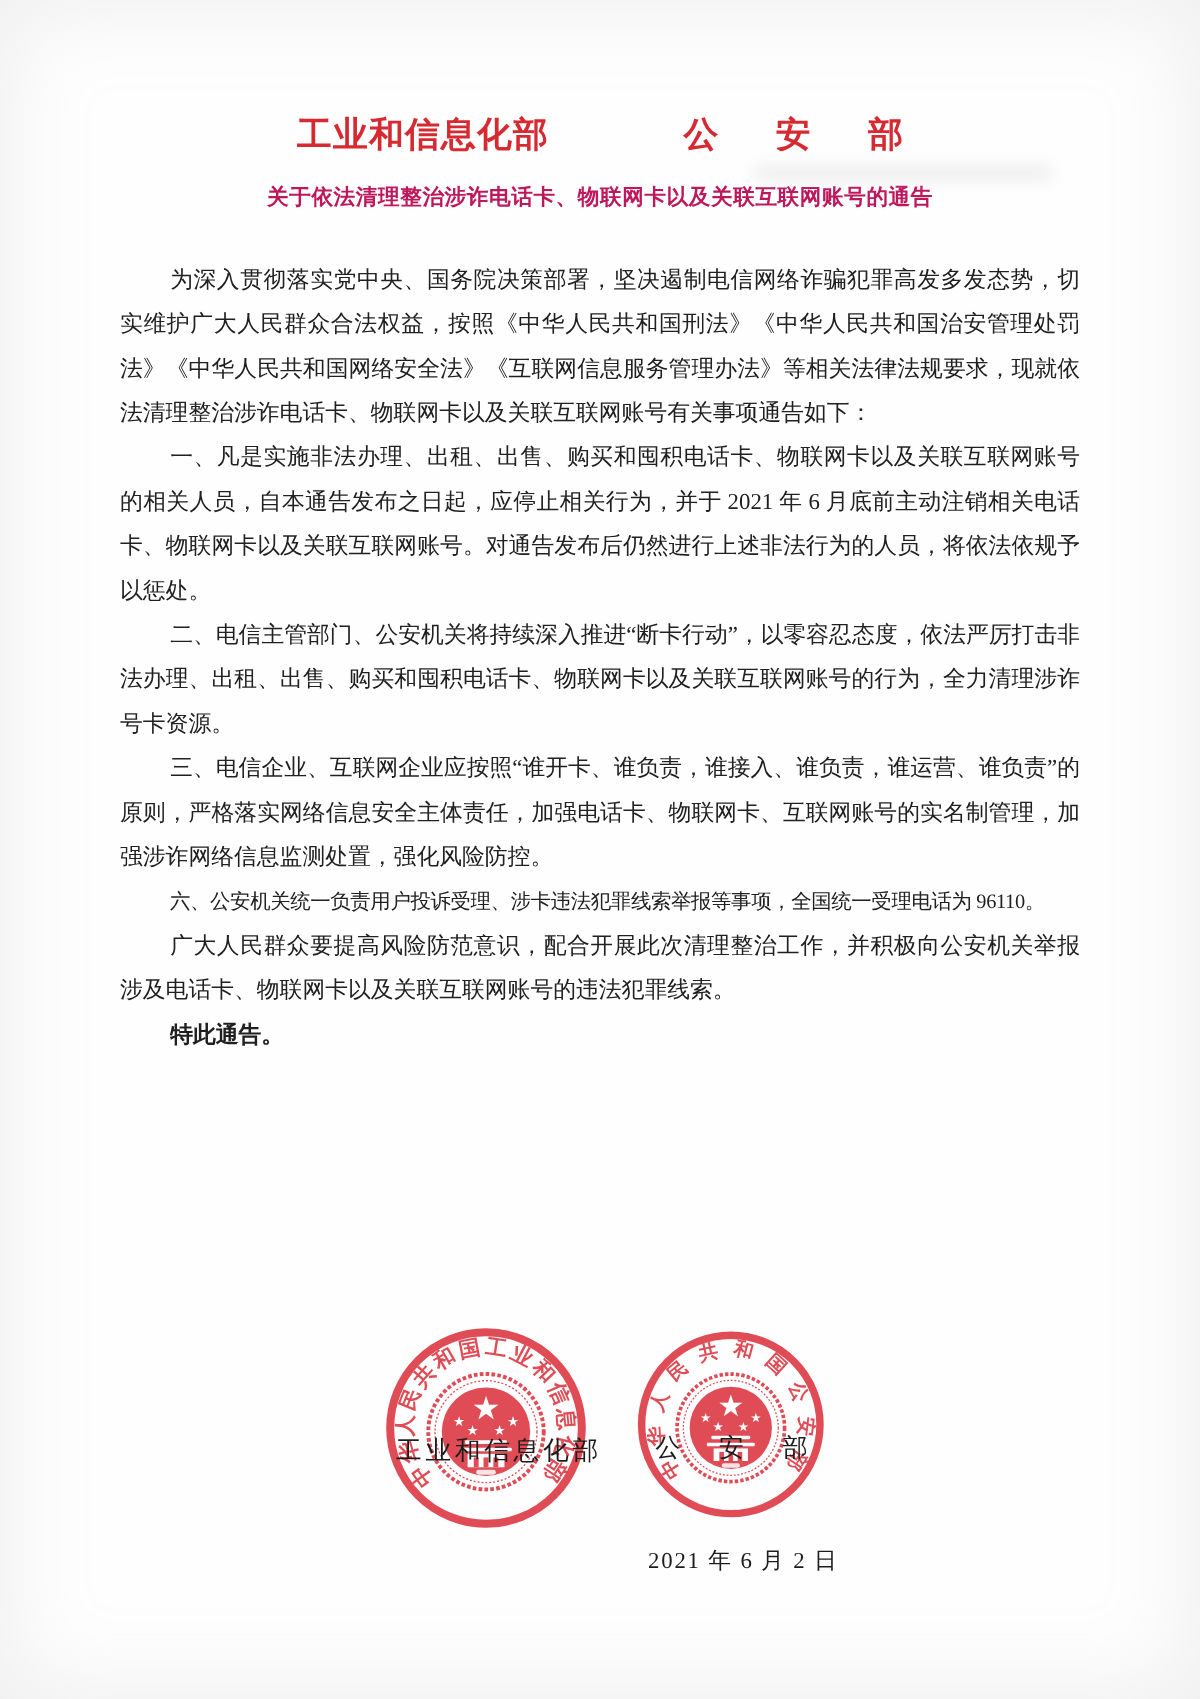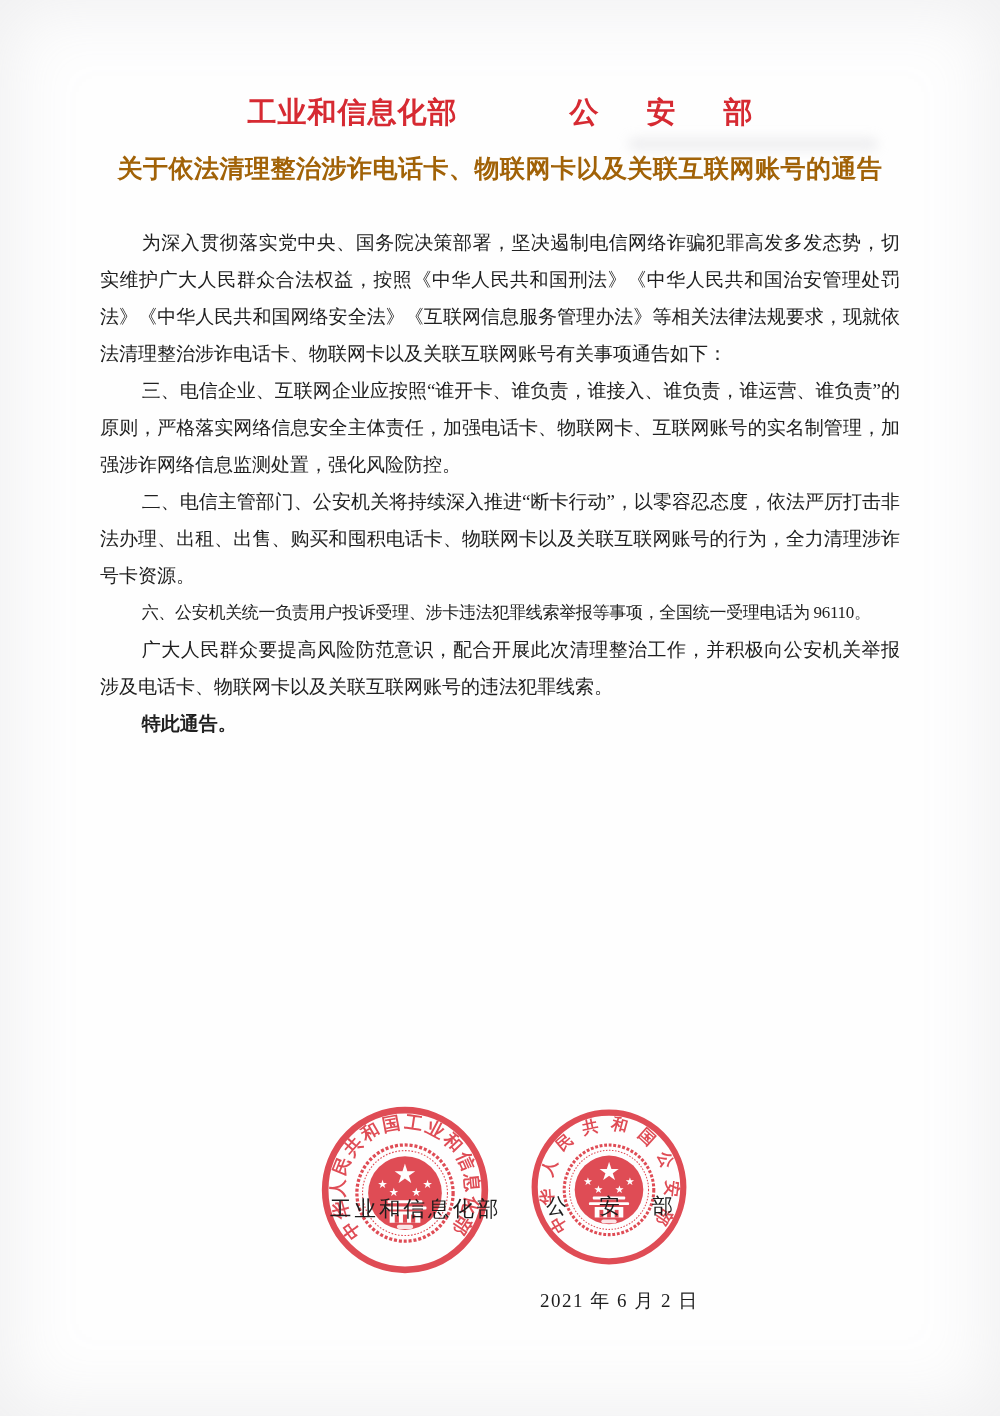--- a/index.html
+++ b/index.html
@@ -41,24 +41,24 @@
     letter-spacing: 1px;
     color: var(--title-red, #d62a32);
   }
   .org-right {
     letter-spacing: 48px;
     margin-right: -48px;
   }
   h1.doc-title {
     margin: 19px 0 0 0;
     text-align: center;
-    font-size: 25px;
+    font-size: 18px;
     font-weight: 700;
     letter-spacing: 0.5px;
-    color: #a16207;
+    color: #be185d;
   }
   
   .doc-body {
     margin: 39px 100px 0 100px;
     width: 800px;
     font-size: 19px;
     line-height: 37px;
     text-align: justify;
     text-justify: inter-ideograph;
     color: #202020;
@@ -101,22 +101,23 @@
   <header>
     <div class="org-row">
       <span>工业和信息化部</span>
       <span class="org-right">公安部</span>
     </div>
     <h1 class="doc-title">关于依法清理整治涉诈电话卡、物联网卡以及关联互联网账号的通告</h1>
   </header>
 
   <main class="doc-body">
     <p>为深入贯彻落实党中央、国务院决策部署，坚决遏制电信网络诈骗犯罪高发多发态势，切实维护广大人民群众合法权益，按照《中华人民共和国刑法》《中华人民共和国治安管理处罚法》《中华人民共和国网络安全法》《互联网信息服务管理办法》等相关法律法规要求，现就依法清理整治涉诈电话卡、物联网卡以及关联互联网账号有关事项通告如下：</p>
+    <p>一、凡是实施非法办理、出租、出售、购买和囤积电话卡、物联网卡以及关联互联网账号的相关人员，自本通告发布之日起，应停止相关行为，并于 2021 年 6 月底前主动注销相关电话卡、物联网卡以及关联互联网账号。对通告发布后仍然进行上述非法行为的人员，将依法依规予以惩处。</p>
+    <p>二、电信主管部门、公安机关将持续深入推进“断卡行动”，以零容忍态度，依法严厉打击非法办理、出租、出售、购买和囤积电话卡、物联网卡以及关联互联网账号的行为，全力清理涉诈号卡资源。</p>
     <p>三、电信企业、互联网企业应按照“谁开卡、谁负责，谁接入、谁负责，谁运营、谁负责”的原则，严格落实网络信息安全主体责任，加强电话卡、物联网卡、互联网账号的实名制管理，加强涉诈网络信息监测处置，强化风险防控。</p>
-    <p>二、电信主管部门、公安机关将持续深入推进“断卡行动”，以零容忍态度，依法严厉打击非法办理、出租、出售、购买和囤积电话卡、物联网卡以及关联互联网账号的行为，全力清理涉诈号卡资源。</p>
     <p class="tight">六、公安机关统一负责用户投诉受理、涉卡违法犯罪线索举报等事项，全国统一受理电话为 96110。</p>
     <p>广大人民群众要提高风险防范意识，配合开展此次清理整治工作，并积极向公安机关举报涉及电话卡、物联网卡以及关联互联网账号的违法犯罪线索。</p>
     <p class="closing">特此通告。</p>
   </main>
 
   <svg class="seal seal-left" viewBox="0 0 170 170">
     <circle cx="85" cy="85" r="78" fill="none" stroke="#dd3f49" stroke-width="6.5"></circle>
     <path id="miitArc" d="M 42.6,127.4 A 60,60 0 1 1 127.4,127.4" fill="none"></path>
     <text class="ring-text">
       <textPath href="#miitArc">中华人民共和国工业和信息化部</textPath>

